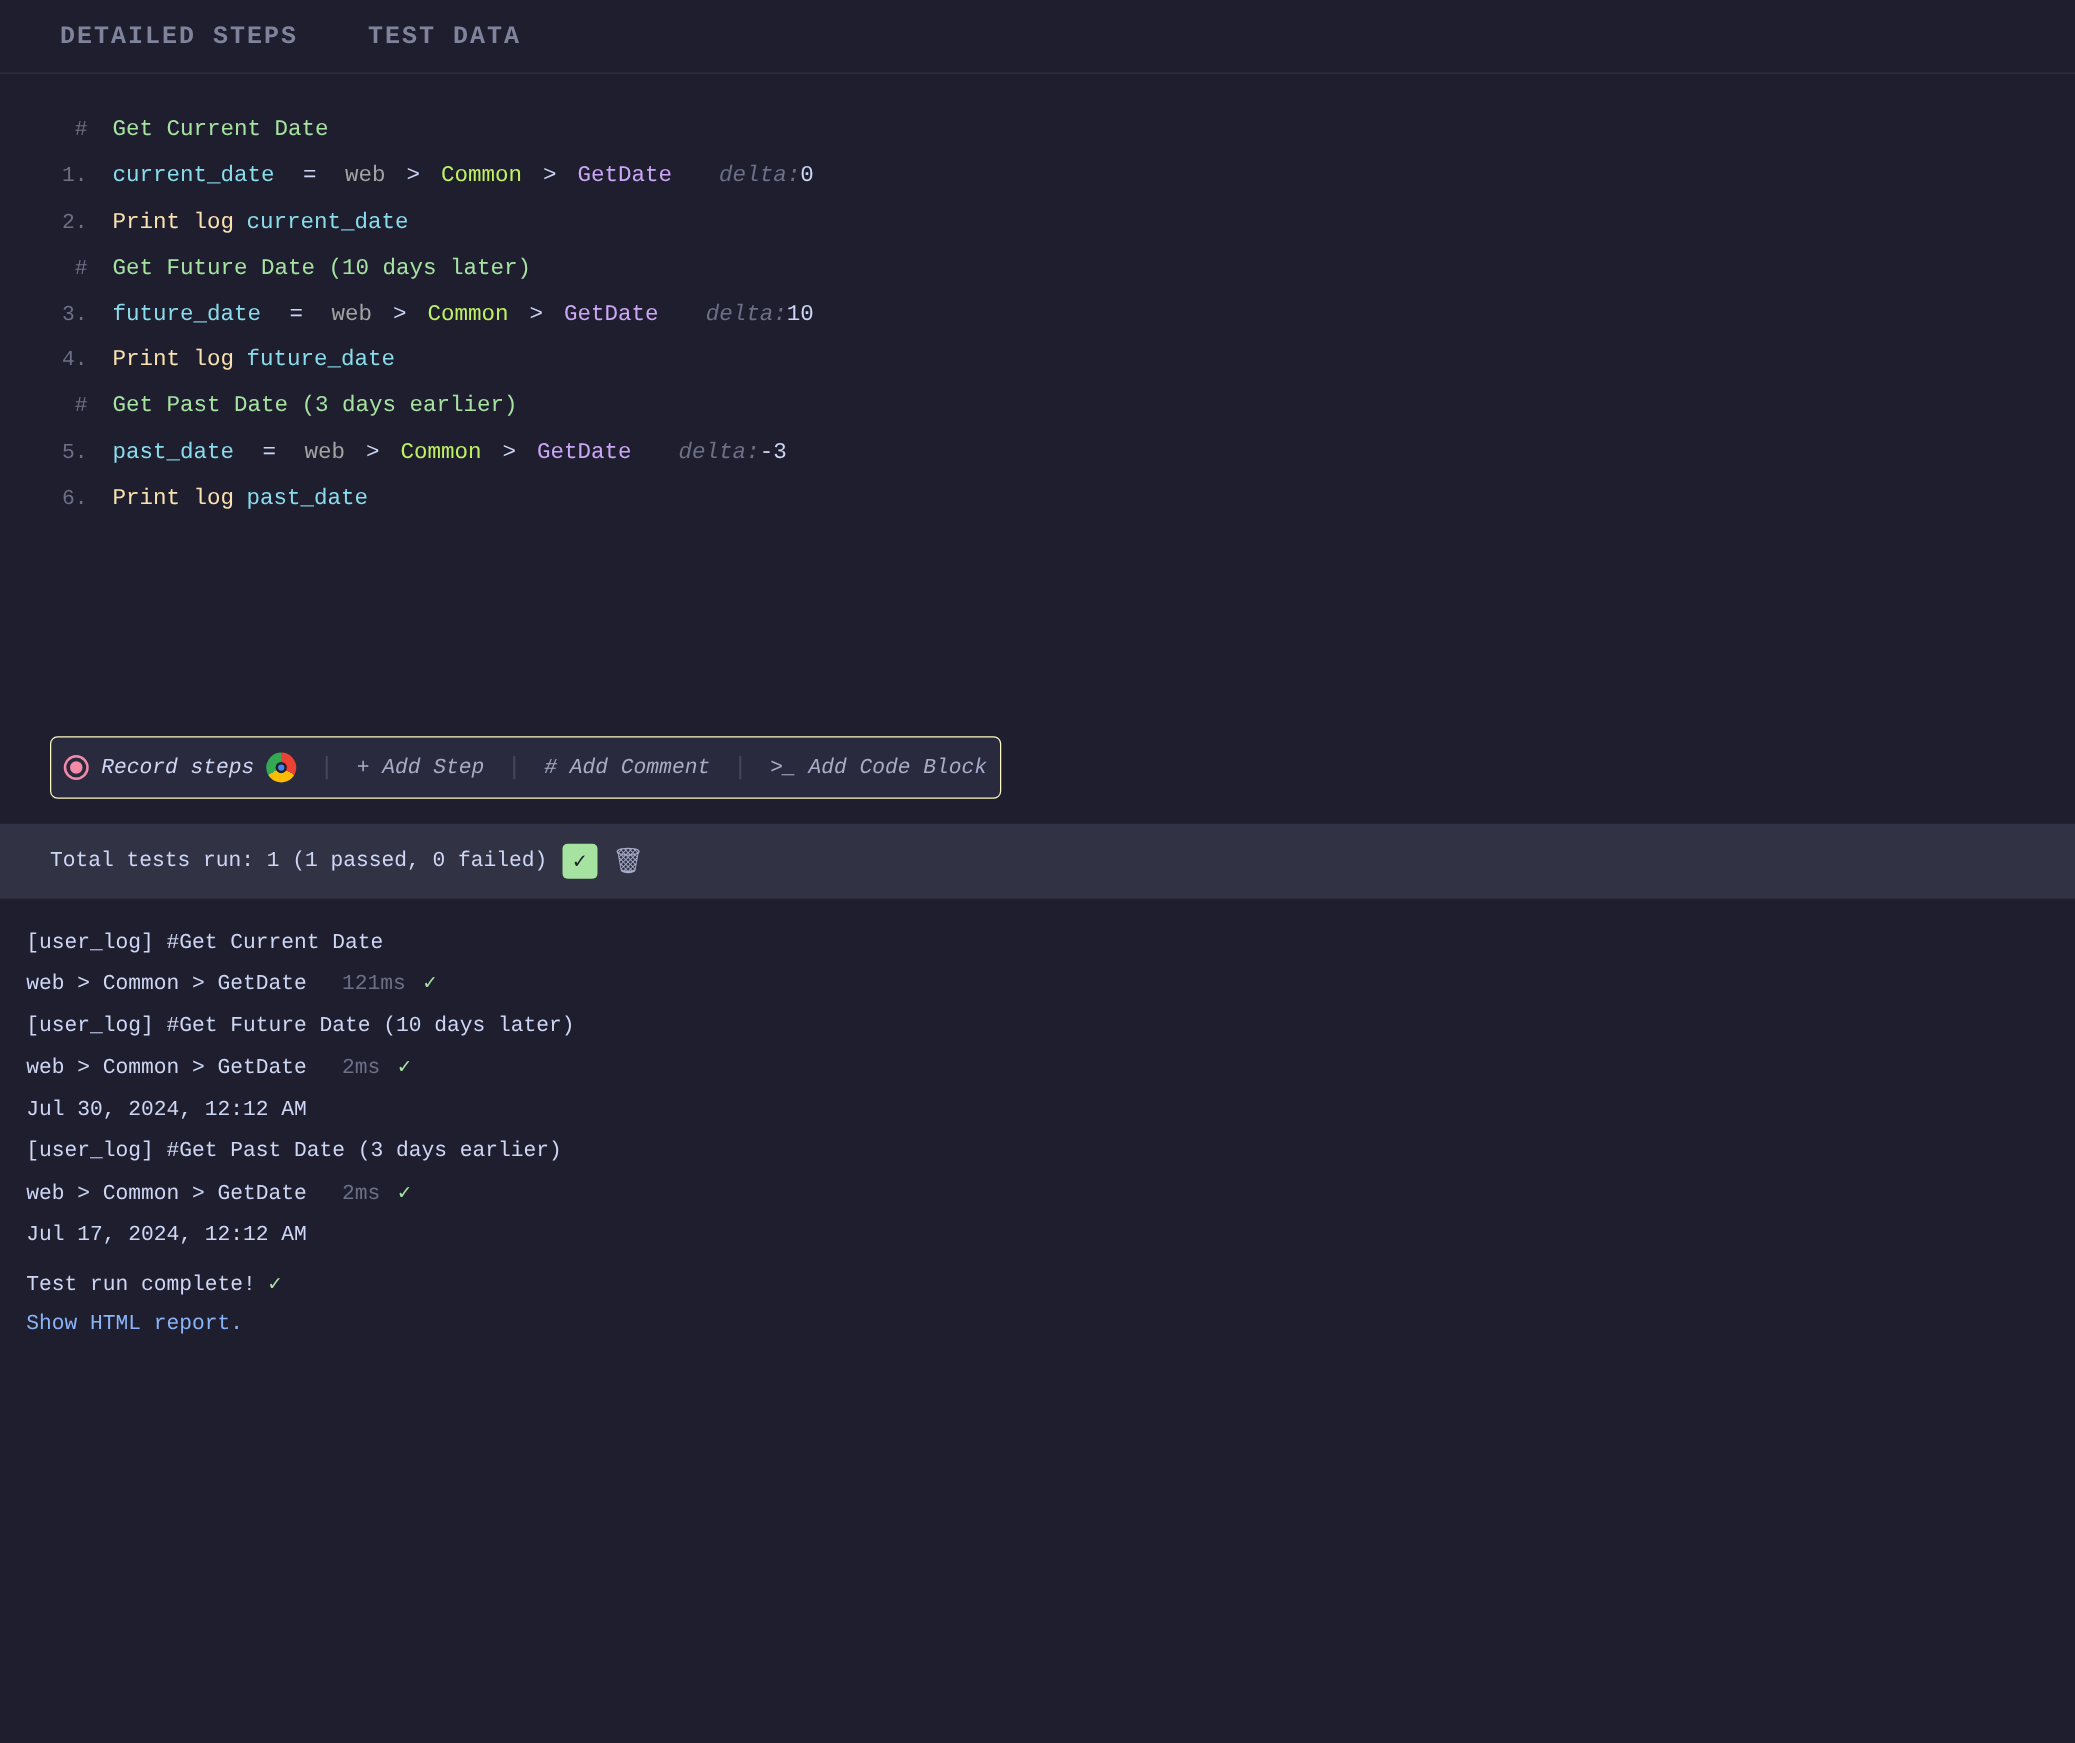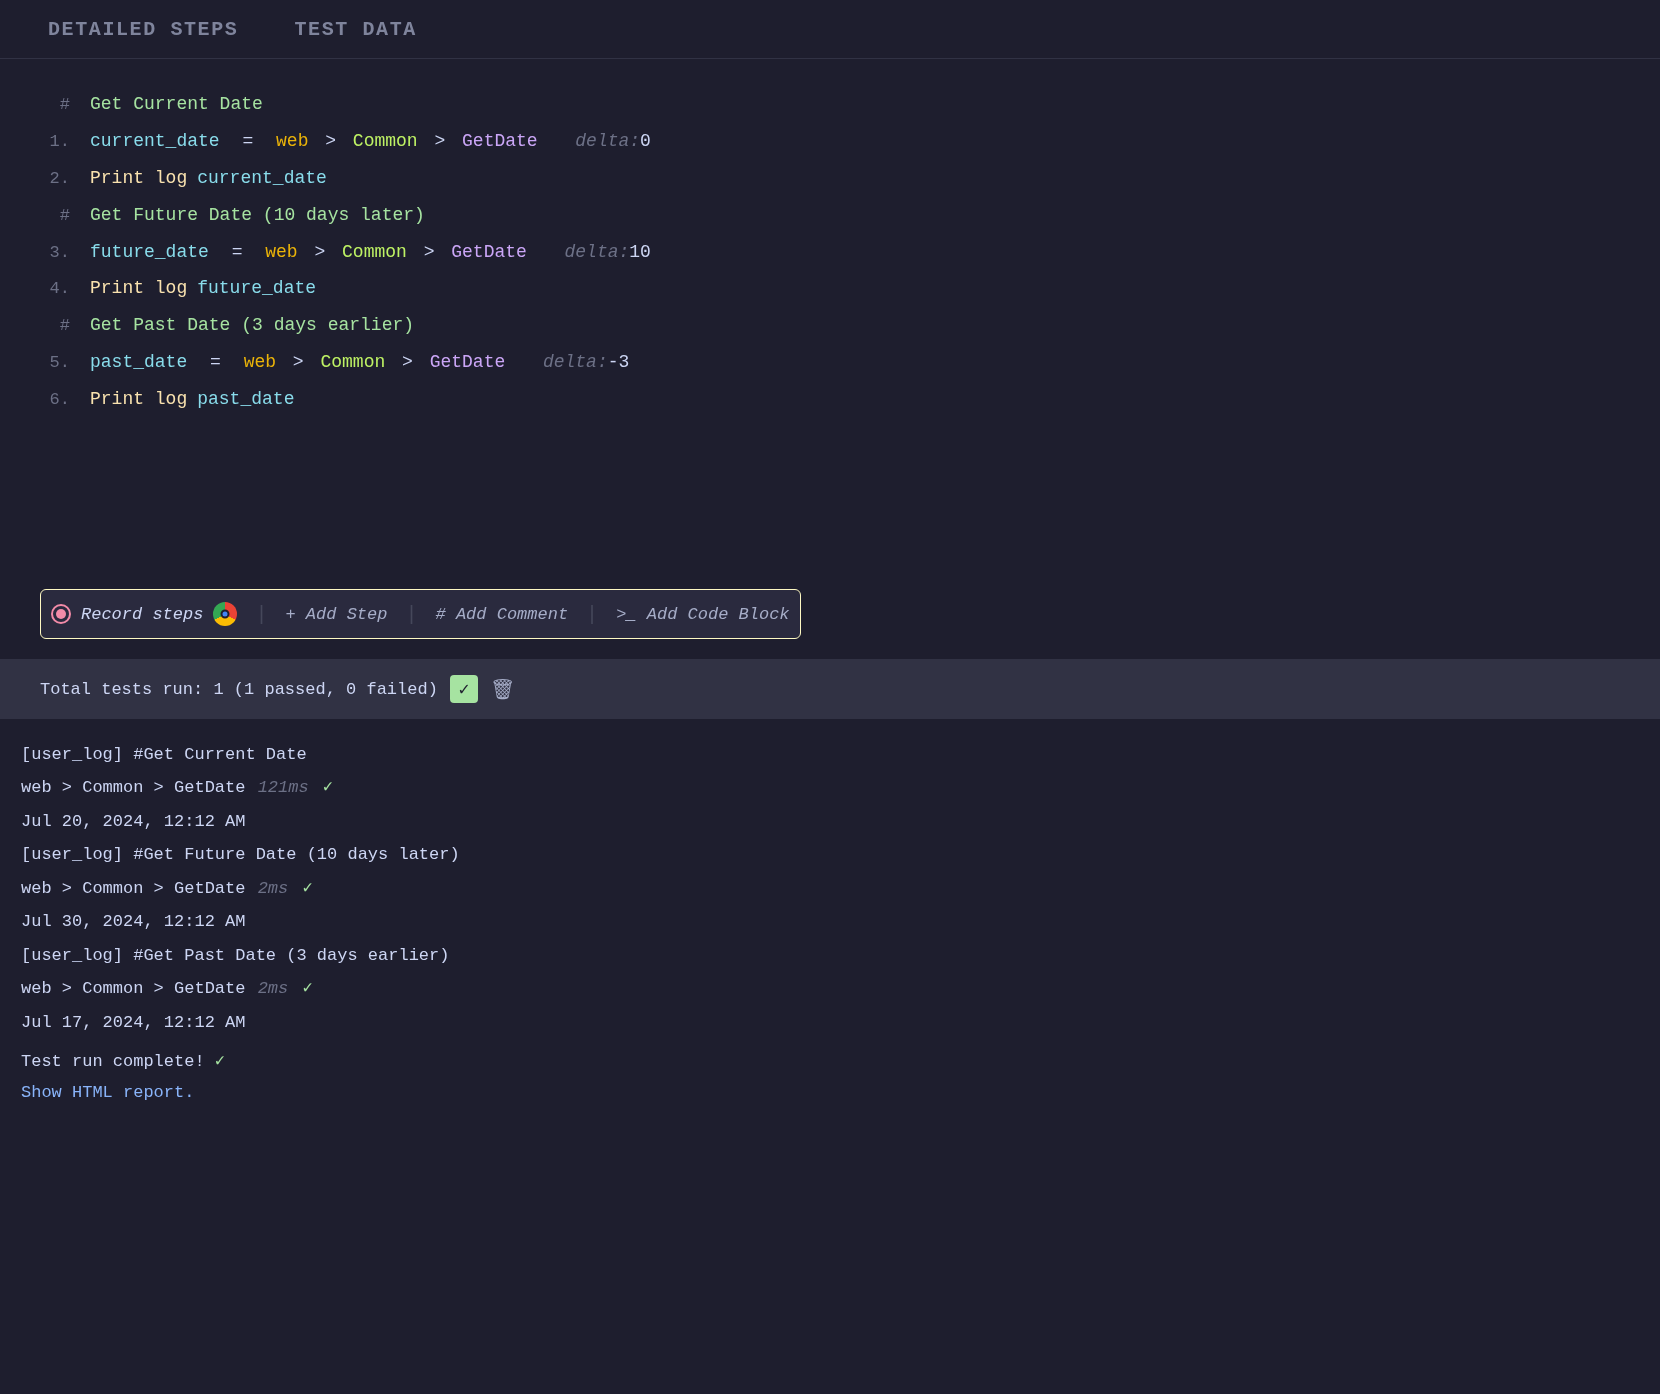--- a/index.html
+++ b/index.html
@@ -74,21 +74,21 @@
     .var-name {
       color: #89dceb;
     }
 
     .equals {
       color: #cdd6f4;
       margin: 0 12px;
     }
 
     .web-keyword {
-      color: #eab308;
+      color: #a3a3a3;
     }
 
     .arrow {
       color: #cdd6f4;
       margin: 0 6px;
     }
 
     .common-keyword {
       color: #bef264;
     }
@@ -233,22 +233,21 @@
       color: #cdd6f4;
       margin-bottom: 2px;
     }
 
     .web-path {
       color: #cdd6f4;
     }
 
     .timing {
       color: #6c7086;
-      font-style: italic;
-      margin-left: 2px;
+      margin-left: 18px;
     }
 
     .checkmark {
       color: #a6e3a1;
       margin-left: 4px;
     }
 
     .date-value {
       color: #cdd6f4;
     }
@@ -379,23 +378,20 @@
 <div class="results-body">
 
   <div class="log-line">
     <span>[user_log] #Get Current Date</span>
   </div>
   <div class="log-line">
     <span class="web-path">web &gt; Common &gt; GetDate</span>
     <span class="timing">121ms</span>
     <span class="checkmark">✓</span>
   </div>
-  <div class="log-line">
-    <span class="date-value">Jul 20, 2024, 12:12 AM</span>
-  </div>
 
   <div class="log-line">
     <span>[user_log] #Get Future Date (10 days later)</span>
   </div>
   <div class="log-line">
     <span class="web-path">web &gt; Common &gt; GetDate</span>
     <span class="timing">2ms</span>
     <span class="checkmark">✓</span>
   </div>
   <div class="log-line">

